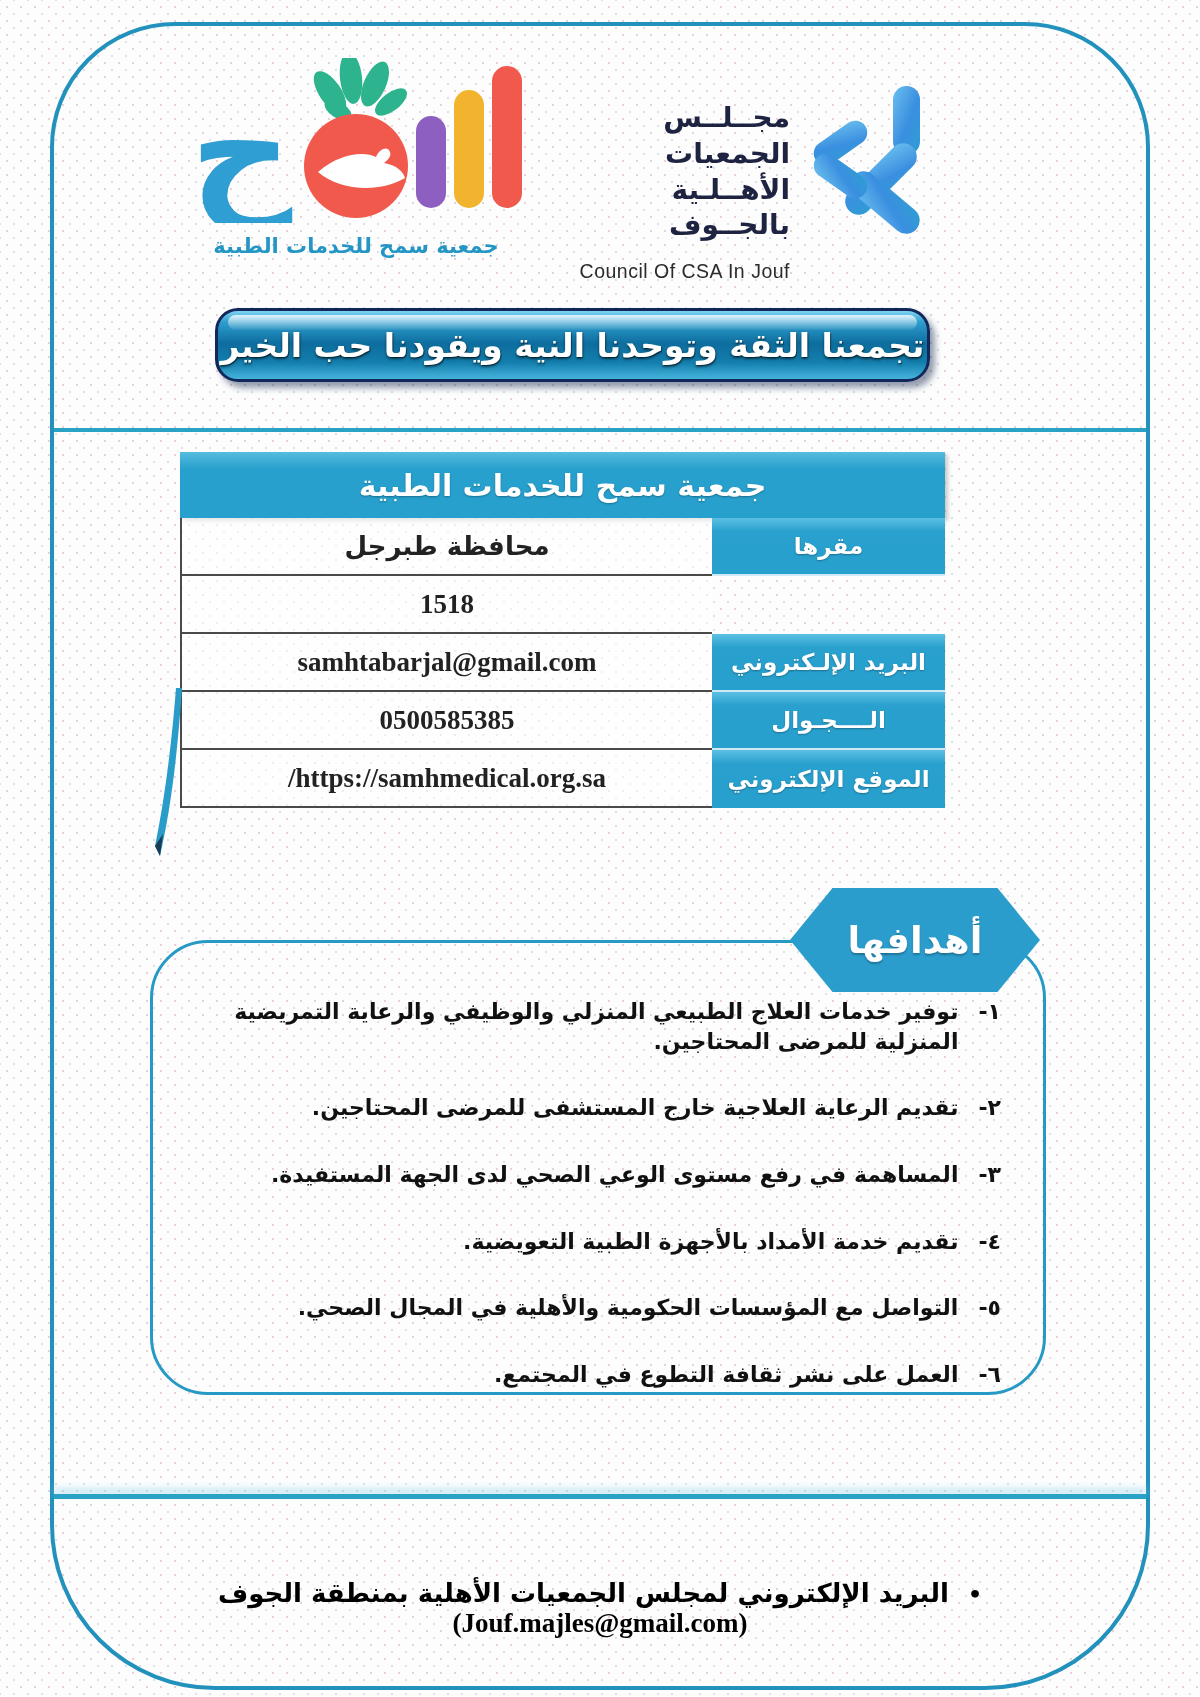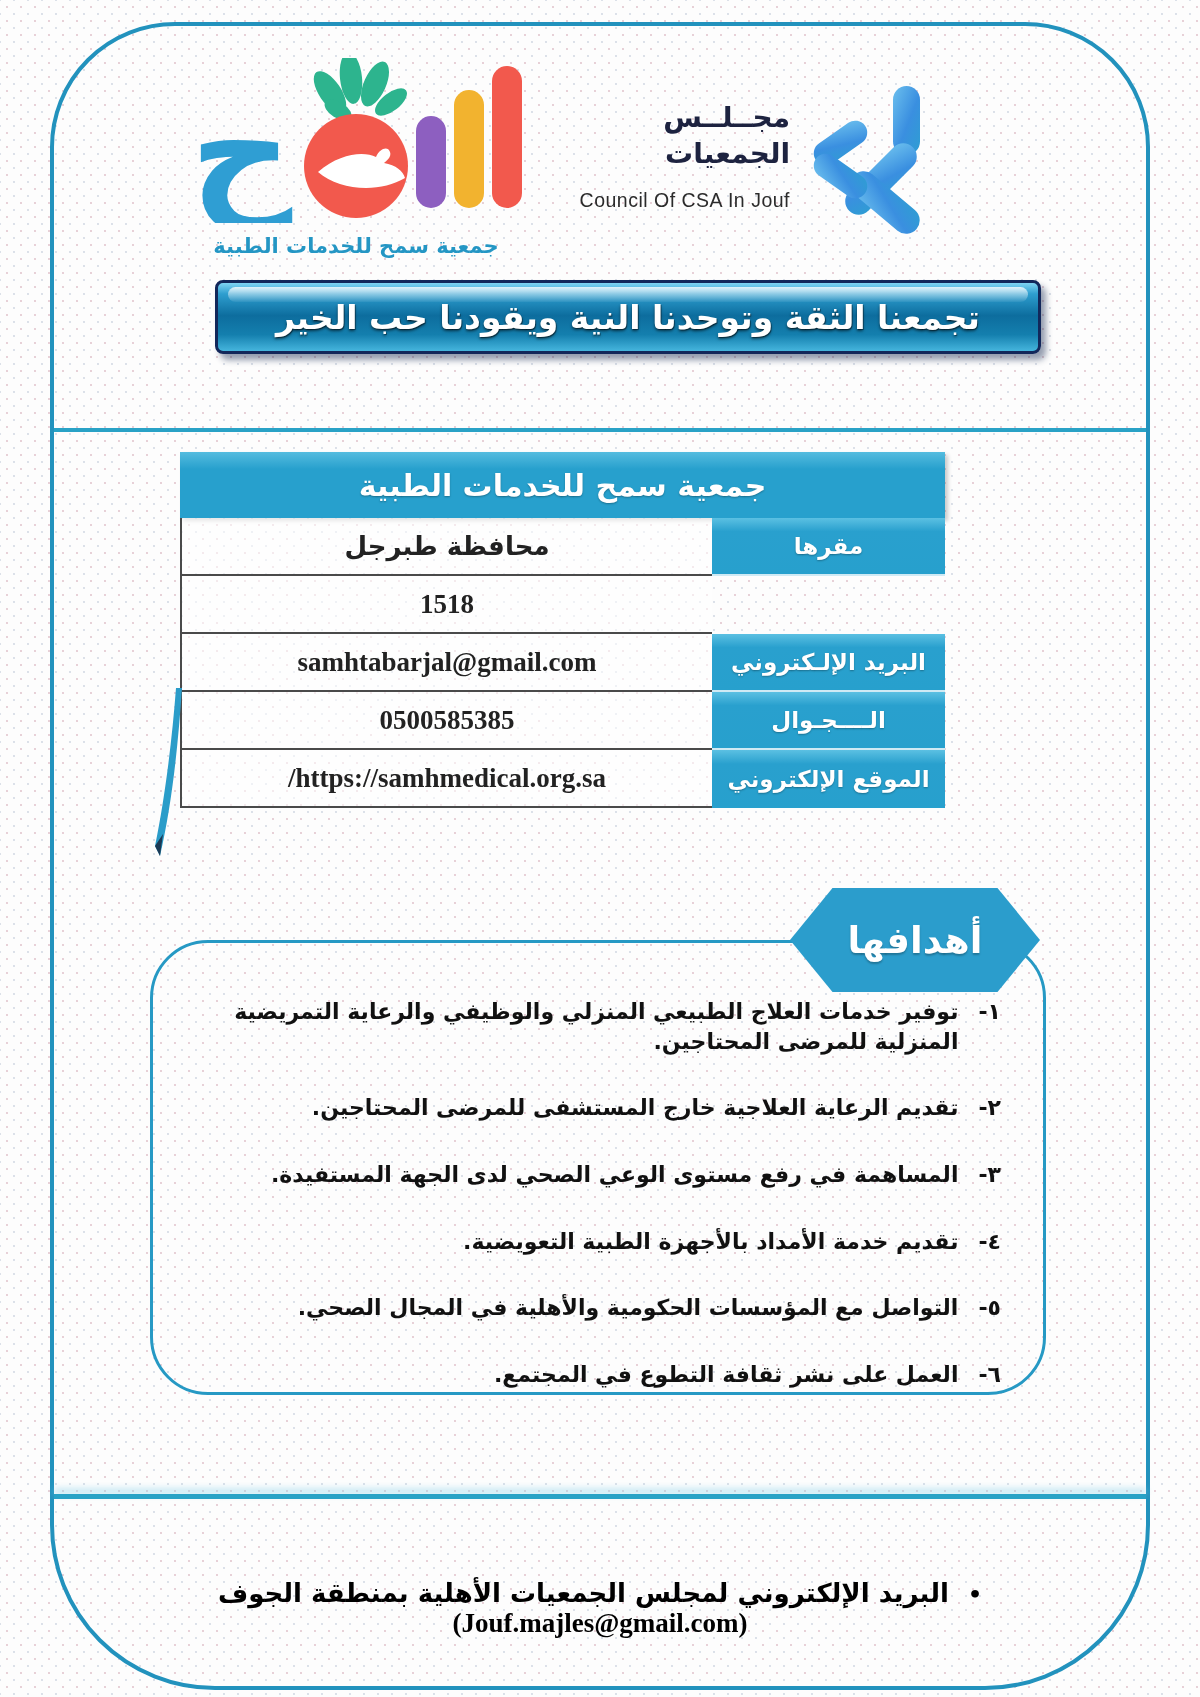--- a/index.html
+++ b/index.html
@@ -35,22 +35,22 @@
     color:#1d2340;font-weight:bold;font-size:28px;line-height:1.28;
   }
   .council-en{
     font-family:"Liberation Sans",sans-serif;font-weight:normal;color:#2b2b2b;
     font-size:19.5px;letter-spacing:.5px;direction:ltr;display:block;margin-top:16px;white-space:nowrap;
   }
   .council-mark{position:absolute;left:258px;top:-6px;width:150px;height:150px;}
 
   
   .banner{
-    position:absolute;left:215px;top:280px;width:826px;height:74px;box-sizing:border-box;
-    border:3px solid #12275a;border-radius:8px;
+    position:absolute;left:215px;top:308px;width:715px;height:74px;box-sizing:border-box;
+    border:3px solid #12275a;border-radius:23px;
     background:linear-gradient(180deg,#7fd4f2 0%,#2e9ecf 16%,#0d6d9e 48%,#147fae 76%,#45b5dd 100%);
     box-shadow:5px 6px 6px rgba(20,40,80,.45);
     display:flex;align-items:center;justify-content:center;
   }
   .banner::before{
     content:"";position:absolute;top:4px;left:10px;right:10px;height:15px;border-radius:10px;
     background:linear-gradient(180deg,rgba(255,255,255,.8),rgba(255,255,255,.05));
   }
   .banner-text{
     color:#fff;font-weight:bold;font-size:33px;direction:rtl;
@@ -143,20 +143,21 @@
       <rect x="228" y="58" width="30" height="92" rx="15" fill="#8d5fc0"></rect>
       <rect x="266" y="32" width="30" height="118" rx="15" fill="#f2b32f"></rect>
       <rect x="304" y="8" width="30" height="142" rx="15" fill="#f2594d"></rect>
     </svg>
     <div class="samh-caption">جمعية سمح للخدمات الطبية</div>
   </div>
 
   <div class="council-logo">
     <div class="council-text">
       <span>مجــلــس الجمعيات</span><br>
+      <span>الأهــلـية بالجــوف</span>
       <span class="council-en">Council Of CSA In Jouf</span>
     </div>
     <svg class="council-mark" viewBox="0 0 100 100">
       <defs>
         <linearGradient id="cg" x1="0" y1="0" x2="1" y2="1">
           <stop offset="0" stop-color="#6cc0ee"></stop>
           <stop offset="0.55" stop-color="#3a8fe0"></stop>
           <stop offset="1" stop-color="#2e9ed2"></stop>
         </linearGradient>
       </defs>

